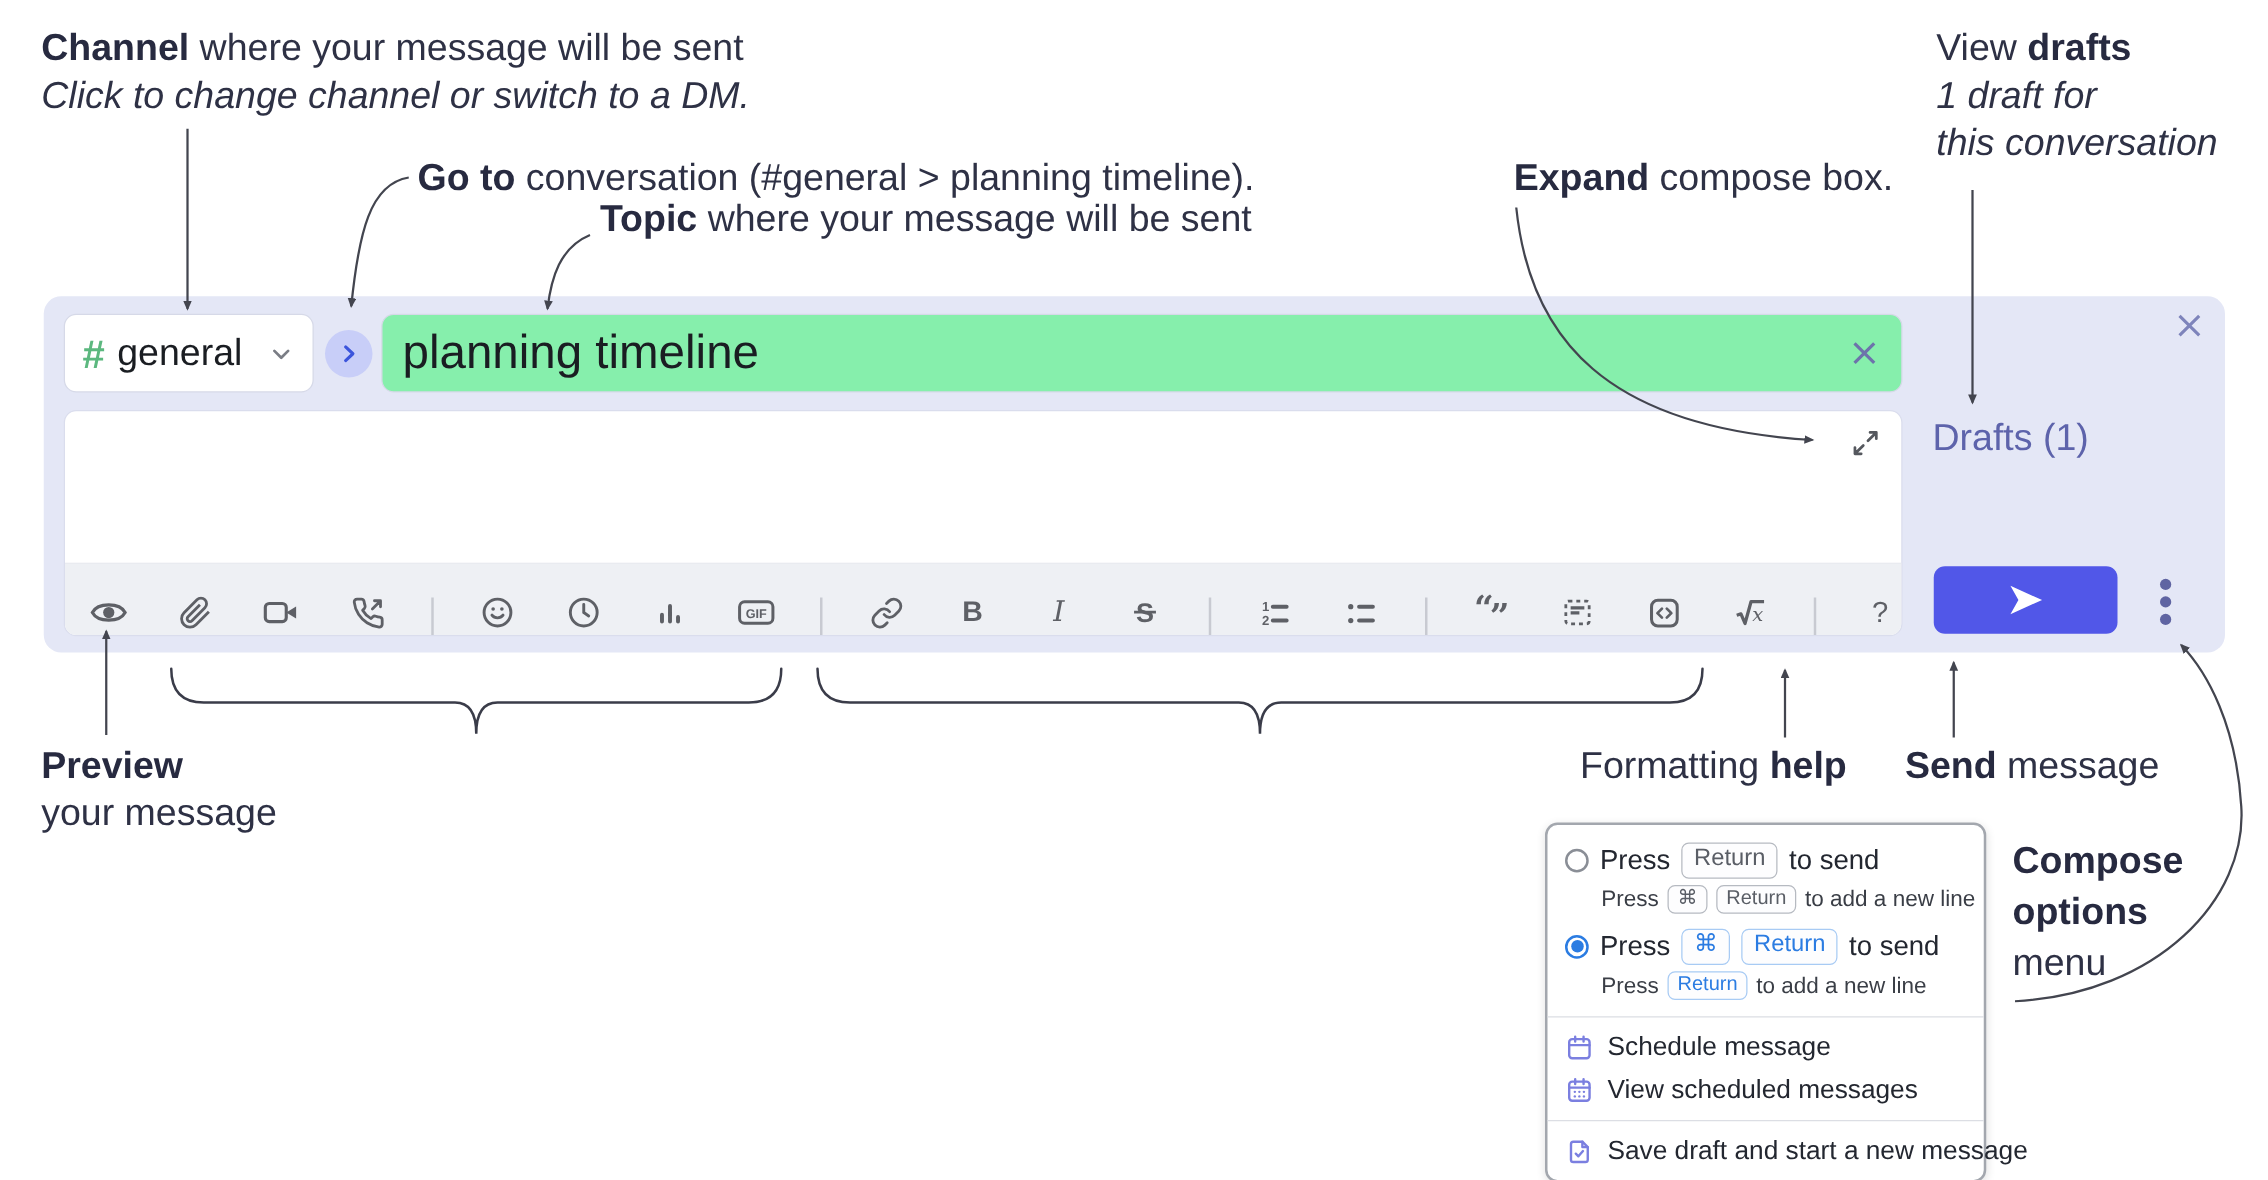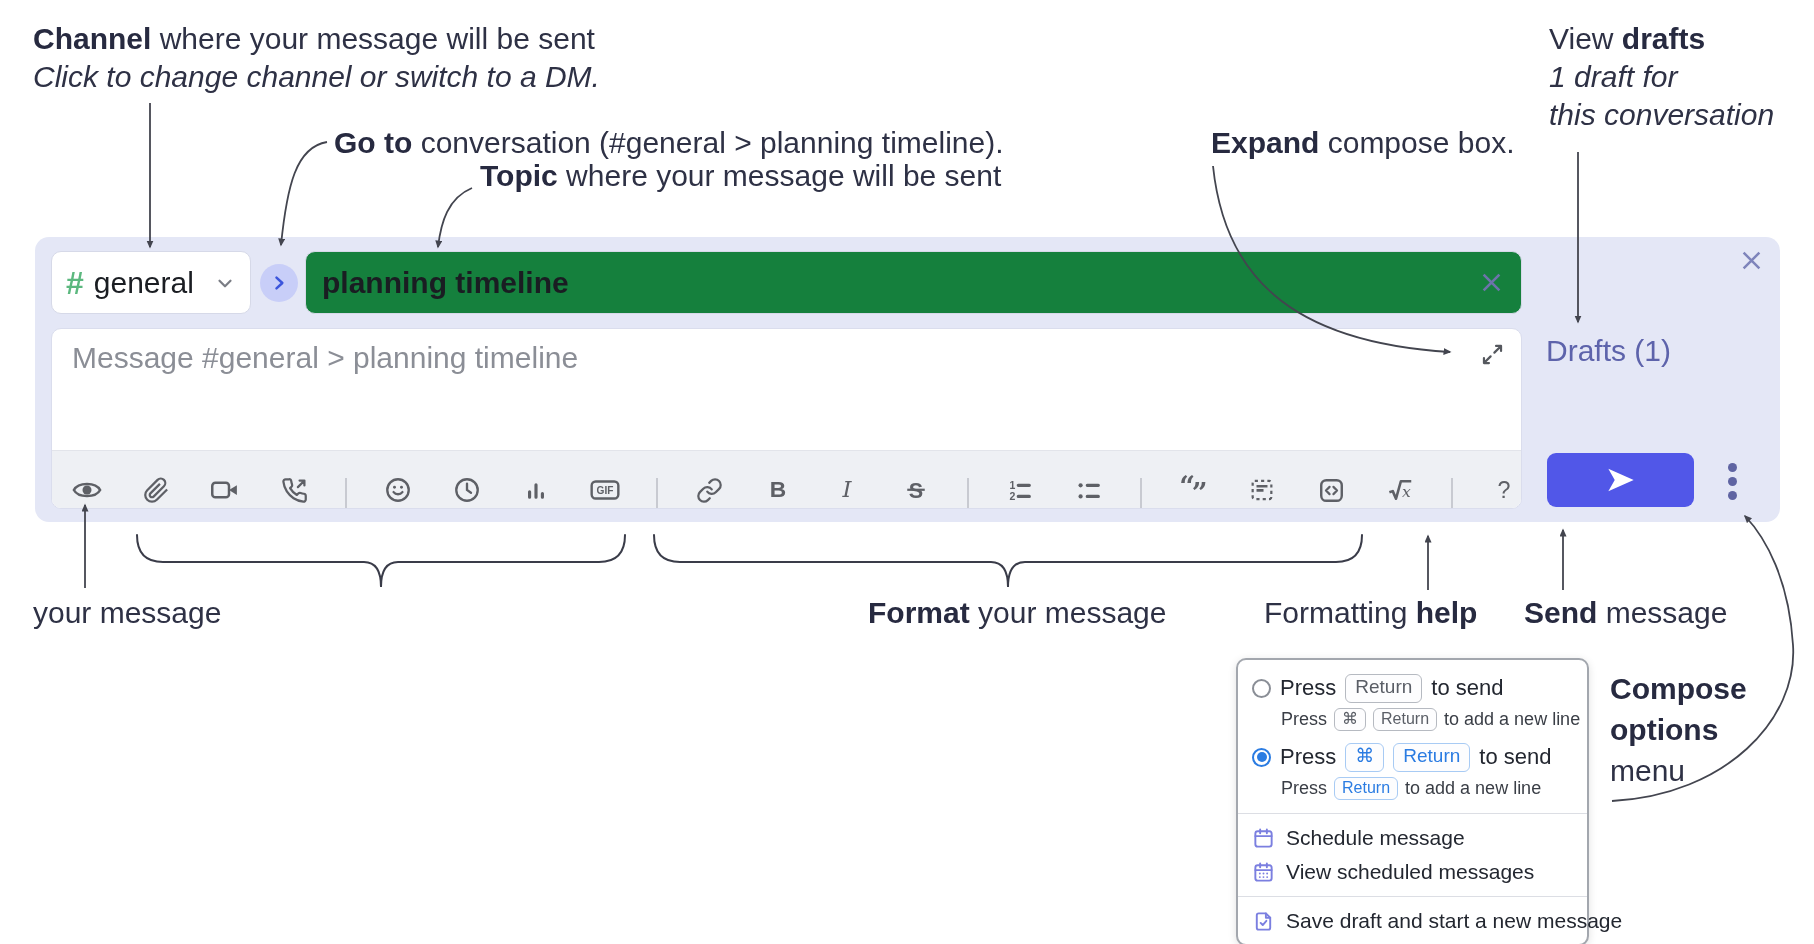--- a/index.html
+++ b/index.html
@@ -15,23 +15,23 @@
   
   .composer{position:absolute;left:35px;top:237px;width:1745px;height:285px;
             background:#e4e7f6;border-radius:14px;z-index:1;}
   .chanBtn{position:absolute;left:16px;top:14px;width:200px;height:63px;background:#fff;
            border:1px solid #d6d9e8;border-radius:10px;display:flex;align-items:center;
            padding:0 14px;box-sizing:border-box;gap:10px;cursor:pointer;}
   .hash{color:#5cb87f;font-weight:700;font-size:32px;line-height:1;}
   .chanName{font-size:30px;color:#1a1d22;flex:1;}
   .gotoBtn{position:absolute;left:225px;top:27px;width:38px;height:38px;border-radius:50%;
            background:#c8cef8;display:flex;align-items:center;justify-content:center;cursor:pointer;}
-  .topicInput{position:absolute;left:270px;top:14px;width:1217px;height:63px;background:#15803d;
+  .topicInput{position:absolute;left:270px;top:14px;width:1217px;height:63px;background:#86efac;
               border:1px solid #d6d9e8;border-radius:10px;display:flex;align-items:center;
-              padding:0 16px;box-sizing:border-box;font-size:30px;color:#1a1d22;font-weight:bold;}
+              padding:0 16px;box-sizing:border-box;font-size:38px;color:#1a1d22;}
   .topicInput .val{flex:1;}
   .msgBox{position:absolute;left:16px;top:91px;width:1471px;height:181px;background:#fff;
           border:1px solid #dadded;border-radius:10px;box-sizing:border-box;}
   .placeholder{position:absolute;left:20px;top:12px;font-size:30px;color:#8b8e96;}
   .expandBtn{position:absolute;right:16px;top:13px;cursor:pointer;color:#55585e;}
   .tbar{position:absolute;left:0;bottom:0;width:100%;height:58px;background:#eef0f4;
         border-top:1px solid #e2e4ea;border-radius:0 0 9px 9px;display:flex;align-items:flex-end;
         padding-left:17px;box-sizing:border-box;gap:33px;}
   .tbtn{width:36px;height:36px;display:flex;align-items:center;justify-content:center;
         color:#5e6066;cursor:pointer;flex:0 0 auto;}
@@ -106,24 +106,22 @@
   <div class="ann" style="left:1211px;top:124px;">
     <b>Expand</b><span> compose box.</span>
   </div>
   <div class="ann" style="left:1549px;top:20px;">
     <div><span>View </span><b>drafts</b></div>
     <div class="it">1 draft for</div>
     <div class="it">this conversation</div>
   </div>
 
   <div class="ann" style="left:33px;top:594px;">
+    <div><b>Preview</b></div>
     <div>your message</div>
-  </div>
-  <div class="ann" style="left:868px;top:594px;">
-    <b>Format</b><span> your message</span>
   </div>
   <div class="ann" style="left:1264px;top:594px;">
     <span>Formatting </span><b>help</b>
   </div>
   <div class="ann" style="left:1524px;top:594px;">
     <b>Send</b><span> message</span>
   </div>
   <div class="ann" style="left:1610px;top:668px;line-height:41px;">
     <div><b>Compose</b></div>
     <div><b>options</b></div>
@@ -159,21 +157,20 @@
     <div class="topicInput">
       <span class="val">planning timeline</span>
       <span class="clearBtn">
         <svg width="27" height="27" viewBox="0 0 24 24">
             <path d="M5 5l14 14M19 5L5 19" stroke="currentColor" stroke-width="2.3" fill="none"></path>
           </svg>
       </span>
     </div>
 
     <div class="msgBox">
-      <div class="placeholder">Message #general &gt; planning timeline</div>
       <span class="expandBtn">
         <svg width="25" height="25" viewBox="0 0 24 24" fill="none" stroke="currentColor" stroke-width="2.1" stroke-linecap="round" stroke-linejoin="round">
           <path d="M13.8 10.2L20.2 3.8M20.2 3.8h-4.8M20.2 3.8v4.8M10.2 13.8L3.8 20.2M3.8 20.2h4.8M3.8 20.2v-4.8"></path>
         </svg>
       </span>
 
       <div class="tbar">
         <span class="tbtn">
           <svg width="30" height="30" viewBox="0 0 24 24">
               <path d="M1.5 12C5 5.5 19 5.5 22.5 12 19 18.5 5 18.5 1.5 12Z" fill="none" stroke="currentColor" stroke-width="2"></path>

